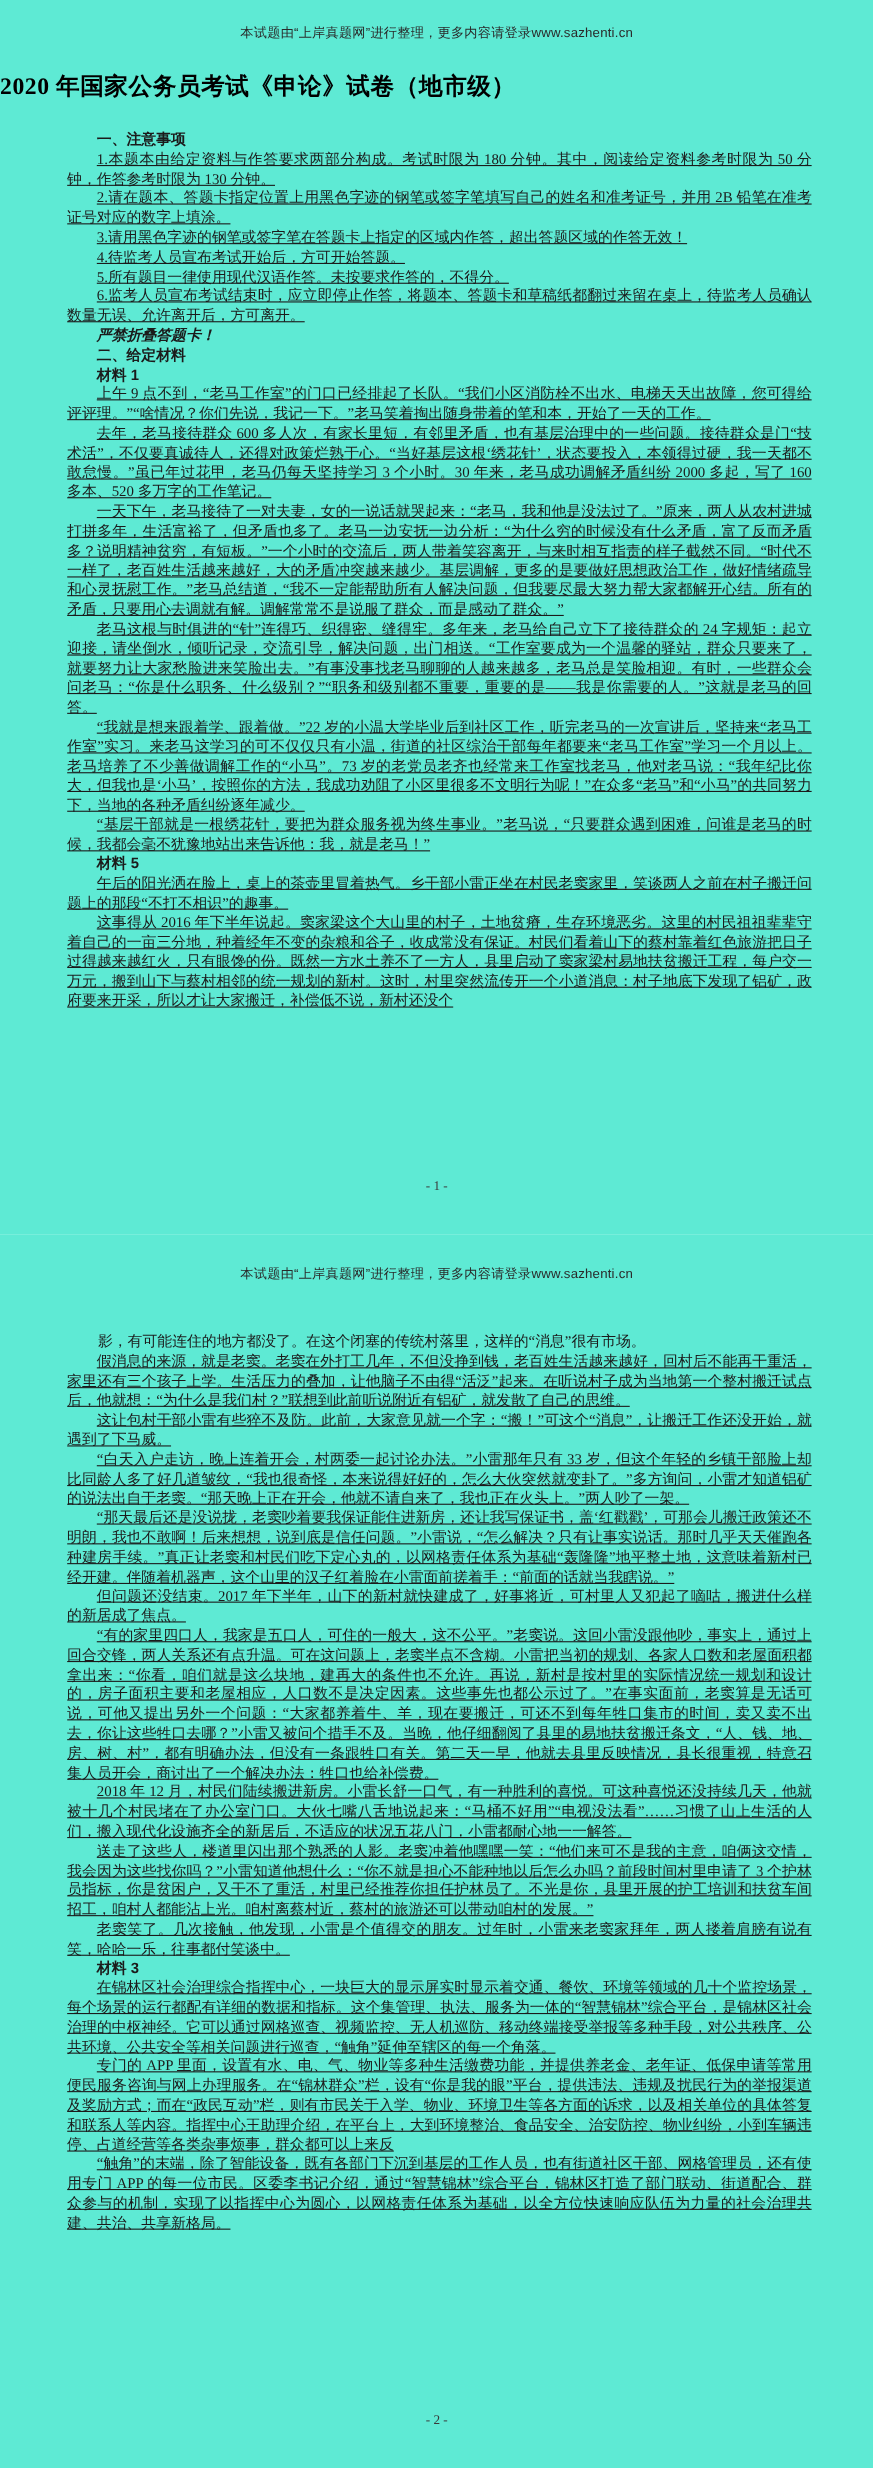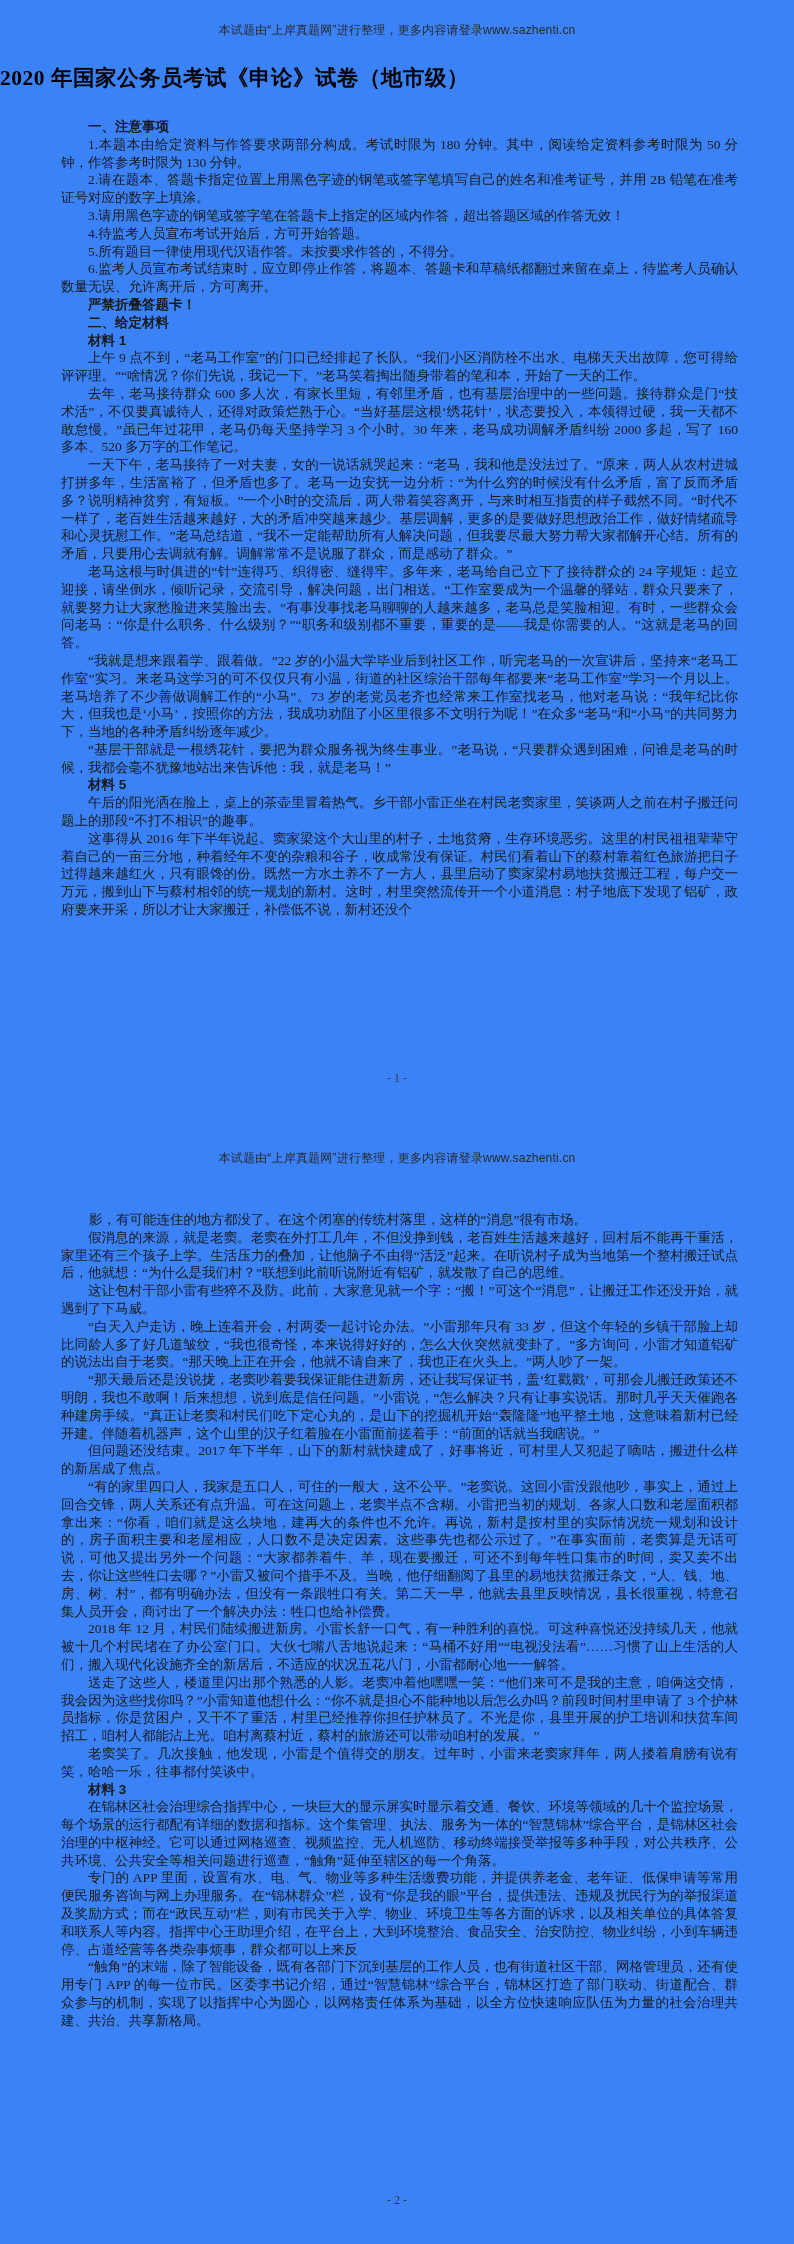--- a/index.html
+++ b/index.html
@@ -1,32 +1,32 @@
 <!DOCTYPE html>
 <html lang="zh"><head>
 <meta charset="utf-8">
 <style>
   html,body{margin:0;padding:0;background:#ffffff;}
   body{width:794px;font-family:"Liberation Serif","DejaVu Serif",serif;color:#1b1b1b;}
-  .page{position:relative;width:794px;height:1122px;background:#3b82f6;overflow:hidden;}
+  .page{position:relative;width:794px;height:1122px;background:#5eead4;overflow:hidden;}
   .wm{padding-top:22px;text-align:center;font-family:"Liberation Sans","DejaVu Sans",sans-serif;
       font-size:12px;color:#2a2a2a;letter-spacing:0.2px;}
   .wm2{padding-top:28px;}
   .doc-title{margin:24px 0 0 0;text-align:left;font-size:21.5px;font-weight:bold;color:#000;
       font-family:"Liberation Serif","DejaVu Serif",serif;letter-spacing:0.5px;}
   .body{margin-left:61px;margin-right:56px;font-size:13.5px;line-height:17.8px;
       text-align:justify;overflow:hidden;}
   .body1{margin-top:26px;height:942px;}
   .body2{margin-top:44px;height:950px;}
   .blk{margin:0;padding:0;}
-  .p{text-indent:2em;}
+  .p{text-indent:2em;text-decoration:underline;}
   .pc{text-indent:0;margin-left:28px;}
   .h1{text-indent:2em;font-weight:bold;font-family:Liberation Sans, sans-serif;}
   .mat{text-indent:2em;font-weight:bold;font-family:"Liberation Sans","DejaVu Sans",sans-serif;}
-  .warn{text-indent:2em;font-weight:bold;}
+  .warn{text-indent:2em;font-weight:bold;font-style:italic;}
   .footer{position:absolute;bottom:36px;left:0;right:0;text-align:center;font-size:12px;color:#3a3a3a;}
 </style>
 </head>
 <body>
 
 <div class="page">
   <div class="wm">本试题由“上岸真题网”进行整理，更多内容请登录www.sazhenti.cn</div>
   <h1 class="doc-title">2020 年国家公务员考试《申论》试卷（地市级）</h1>
   <div class="body body1">
       <p class="blk h1">一、注意事项</p>
@@ -52,21 +52,21 @@
   <div class="footer">- 1 -</div>
 </div>
 
 <div class="page">
   <div class="wm wm2">本试题由“上岸真题网”进行整理，更多内容请登录www.sazhenti.cn</div>
   <div class="body body2">
       <p class="blk pc">影，有可能连住的地方都没了。在这个闭塞的传统村落里，这样的“消息”很有市场。</p>
       <p class="blk p">假消息的来源，就是老窦。老窦在外打工几年，不但没挣到钱，老百姓生活越来越好，回村后不能再干重活，家里还有三个孩子上学。生活压力的叠加，让他脑子不由得“活泛”起来。在听说村子成为当地第一个整村搬迁试点后，他就想：“为什么是我们村？”联想到此前听说附近有铝矿，就发散了自己的思维。</p>
       <p class="blk p">这让包村干部小雷有些猝不及防。此前，大家意见就一个字：“搬！”可这个“消息”，让搬迁工作还没开始，就遇到了下马威。</p>
       <p class="blk p">“白天入户走访，晚上连着开会，村两委一起讨论办法。”小雷那年只有 33 岁，但这个年轻的乡镇干部脸上却比同龄人多了好几道皱纹，“我也很奇怪，本来说得好好的，怎么大伙突然就变卦了。”多方询问，小雷才知道铝矿的说法出自于老窦。“那天晚上正在开会，他就不请自来了，我也正在火头上。”两人吵了一架。</p>
-      <p class="blk p">“那天最后还是没说拢，老窦吵着要我保证能住进新房，还让我写保证书，盖‘红戳戳’，可那会儿搬迁政策还不明朗，我也不敢啊！后来想想，说到底是信任问题。”小雷说，“怎么解决？只有让事实说话。那时几乎天天催跑各种建房手续。”真正让老窦和村民们吃下定心丸的，是山下的挖掘机开始“轰隆隆”地平整土地，这意味着新村已经开建。伴随着机器声，这个山里的汉子红着脸在小雷面前搓着手：“前面的话就当我瞎说。”</p>
+      <p class="blk p">“那天最后还是没说拢，老窦吵着要我保证能住进新房，还让我写保证书，盖‘红戳戳’，可那会儿搬迁政策还不明朗，我也不敢啊！后来想想，说到底是信任问题。”小雷说，“怎么解决？只有让事实说话。那时几乎天天催跑各种建房手续。”真正让老窦和村民们吃下定心丸的，以网格责任体系为基础“轰隆隆”地平整土地，这意味着新村已经开建。伴随着机器声，这个山里的汉子红着脸在小雷面前搓着手：“前面的话就当我瞎说。”</p>
       <p class="blk p">但问题还没结束。2017 年下半年，山下的新村就快建成了，好事将近，可村里人又犯起了嘀咕，搬进什么样的新居成了焦点。</p>
       <p class="blk p">“有的家里四口人，我家是五口人，可住的一般大，这不公平。”老窦说。这回小雷没跟他吵，事实上，通过上回合交锋，两人关系还有点升温。可在这问题上，老窦半点不含糊。小雷把当初的规划、各家人口数和老屋面积都拿出来：“你看，咱们就是这么块地，建再大的条件也不允许。再说，新村是按村里的实际情况统一规划和设计的，房子面积主要和老屋相应，人口数不是决定因素。这些事先也都公示过了。”在事实面前，老窦算是无话可说，可他又提出另外一个问题：“大家都养着牛、羊，现在要搬迁，可还不到每年牲口集市的时间，卖又卖不出去，你让这些牲口去哪？”小雷又被问个措手不及。当晚，他仔细翻阅了县里的易地扶贫搬迁条文，“人、钱、地、房、树、村”，都有明确办法，但没有一条跟牲口有关。第二天一早，他就去县里反映情况，县长很重视，特意召集人员开会，商讨出了一个解决办法：牲口也给补偿费。</p>
       <p class="blk p">2018 年 12 月，村民们陆续搬进新房。小雷长舒一口气，有一种胜利的喜悦。可这种喜悦还没持续几天，他就被十几个村民堵在了办公室门口。大伙七嘴八舌地说起来：“马桶不好用”“电视没法看”……习惯了山上生活的人们，搬入现代化设施齐全的新居后，不适应的状况五花八门，小雷都耐心地一一解答。</p>
       <p class="blk p">送走了这些人，楼道里闪出那个熟悉的人影。老窦冲着他嘿嘿一笑：“他们来可不是我的主意，咱俩这交情，我会因为这些找你吗？”小雷知道他想什么：“你不就是担心不能种地以后怎么办吗？前段时间村里申请了 3 个护林员指标，你是贫困户，又干不了重活，村里已经推荐你担任护林员了。不光是你，县里开展的护工培训和扶贫车间招工，咱村人都能沾上光。咱村离蔡村近，蔡村的旅游还可以带动咱村的发展。”</p>
       <p class="blk p">老窦笑了。几次接触，他发现，小雷是个值得交的朋友。过年时，小雷来老窦家拜年，两人搂着肩膀有说有笑，哈哈一乐，往事都付笑谈中。</p>
       <p class="blk mat">材料 3</p>
       <p class="blk p">在锦林区社会治理综合指挥中心，一块巨大的显示屏实时显示着交通、餐饮、环境等领域的几十个监控场景，每个场景的运行都配有详细的数据和指标。这个集管理、执法、服务为一体的“智慧锦林”综合平台，是锦林区社会治理的中枢神经。它可以通过网格巡查、视频监控、无人机巡防、移动终端接受举报等多种手段，对公共秩序、公共环境、公共安全等相关问题进行巡查，“触角”延伸至辖区的每一个角落。</p>
       <p class="blk p">专门的 APP 里面，设置有水、电、气、物业等多种生活缴费功能，并提供养老金、老年证、低保申请等常用便民服务咨询与网上办理服务。在“锦林群众”栏，设有“你是我的眼”平台，提供违法、违规及扰民行为的举报渠道及奖励方式；而在“政民互动”栏，则有市民关于入学、物业、环境卫生等各方面的诉求，以及相关单位的具体答复和联系人等内容。指挥中心王助理介绍，在平台上，大到环境整治、食品安全、治安防控、物业纠纷，小到车辆违停、占道经营等各类杂事烦事，群众都可以上来反</p>
       <p class="blk p">“触角”的末端，除了智能设备，既有各部门下沉到基层的工作人员，也有街道社区干部、网格管理员，还有使用专门 APP 的每一位市民。区委李书记介绍，通过“智慧锦林”综合平台，锦林区打造了部门联动、街道配合、群众参与的机制，实现了以指挥中心为圆心，以网格责任体系为基础，以全方位快速响应队伍为力量的社会治理共建、共治、共享新格局。</p>
     </div>

